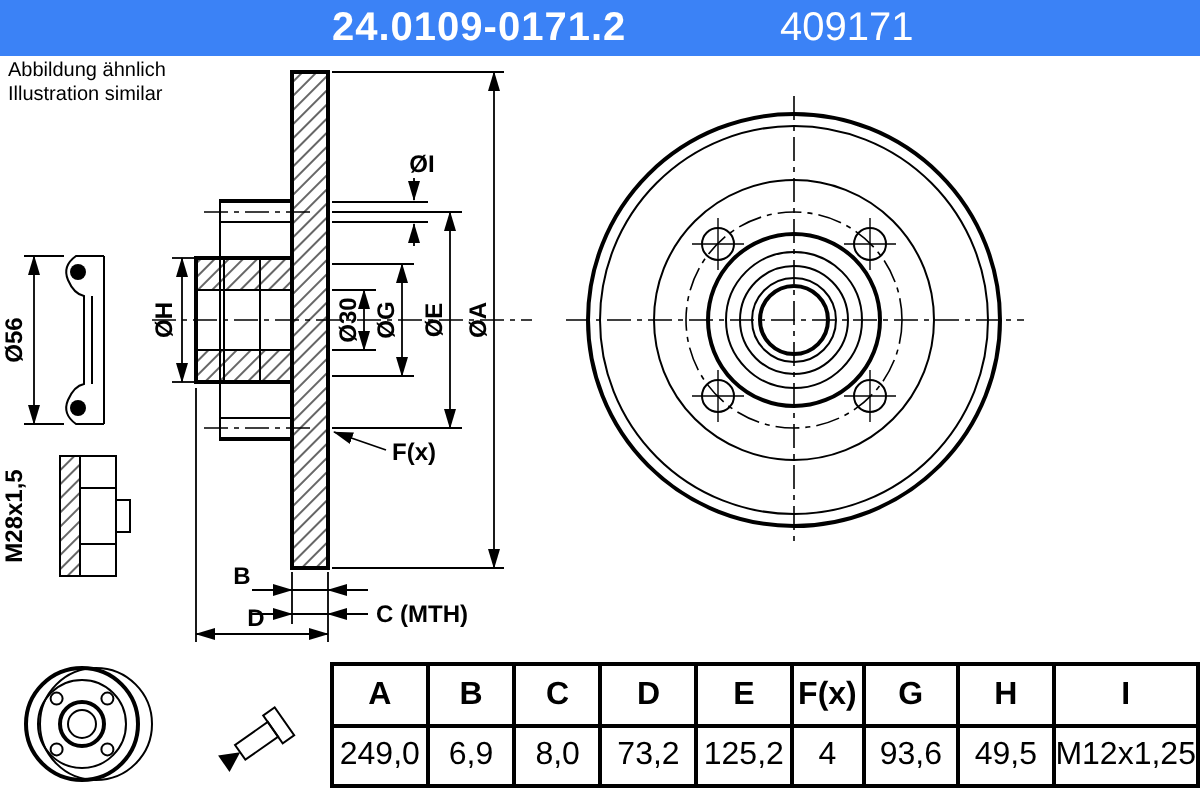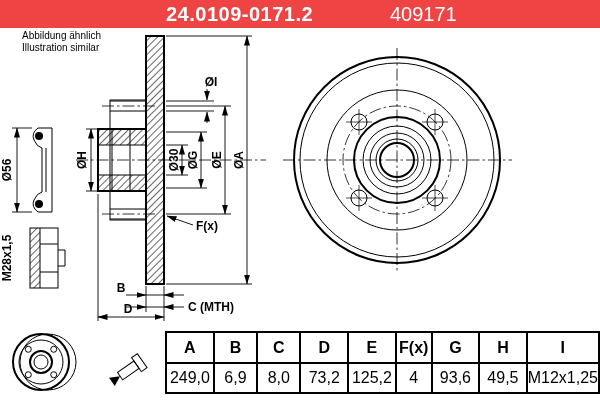--- a/index.html
+++ b/index.html
@@ -1,24 +1,24 @@
 <!DOCTYPE html>
 <html><head>
 <meta charset="utf-8">
 <style>
   * { margin:0; padding:0; box-sizing:border-box; }
   html,body { background:#fff; }
   .screen {
     position:relative; width:600px; height:400px; background:#fff;
     font-family:"Liberation Sans", sans-serif; overflow:hidden;
   }
-  .header-bar { position:absolute; left:0; top:0; width:600px; height:28px; background:#ef4444; color:#fff; }
+  .header-bar { position:absolute; left:0; top:0; width:600px; height:28px; background:#3b82f6; color:#fff; }
   .part-no  { position:absolute; left:166px; top:3px; font-size:20px; font-weight:bold; letter-spacing:.5px; white-space:nowrap; }
   .order-no { position:absolute; left:390px; top:3px; font-size:20px; font-weight:normal; white-space:nowrap; }
-  .note { position:absolute; left:4px; top:30px; font-size:10px; line-height:12px; color:#000;margin-left:18px; }
+  .note { position:absolute; left:4px; top:30px; font-size:10px; line-height:12px; color:#000; }
   svg.drawing { position:absolute; left:0; top:0; }
   .spec-table { position:absolute; left:165px; top:331px; border-collapse:collapse; table-layout:fixed; background:#fff; }
   .spec-table th, .spec-table td { border:2px solid #000; text-align:center; vertical-align:middle; padding:0; overflow:hidden; }
   .spec-table th { height:31px; font-size:16px; font-weight:bold; }
   .spec-table td { height:30px; font-size:16px; }
   
   .cl    { stroke:#000; stroke-width:0.8; stroke-dasharray:12 3 2.5 3; fill:none; }
   .thin  { stroke:#000; stroke-width:1;   fill:none; }
   .thick { stroke:#000; stroke-width:2;   fill:none; }
   .dim   { stroke:#000; stroke-width:0.9; fill:none; }

